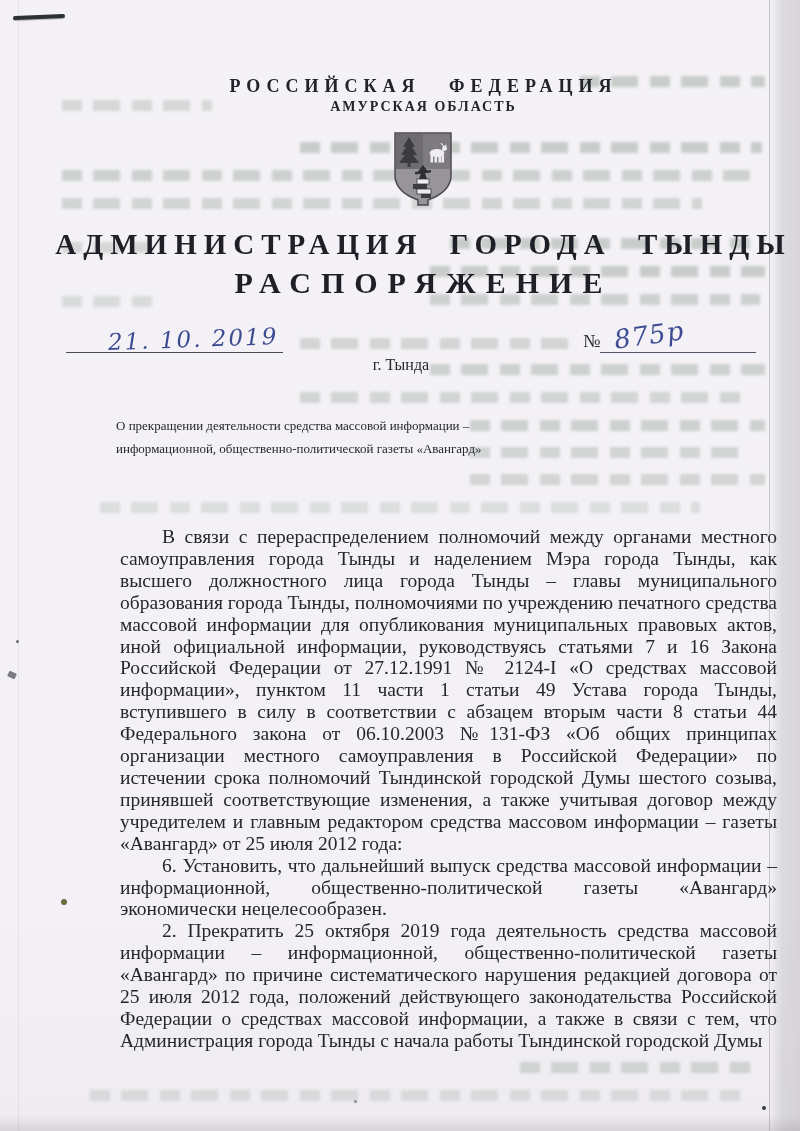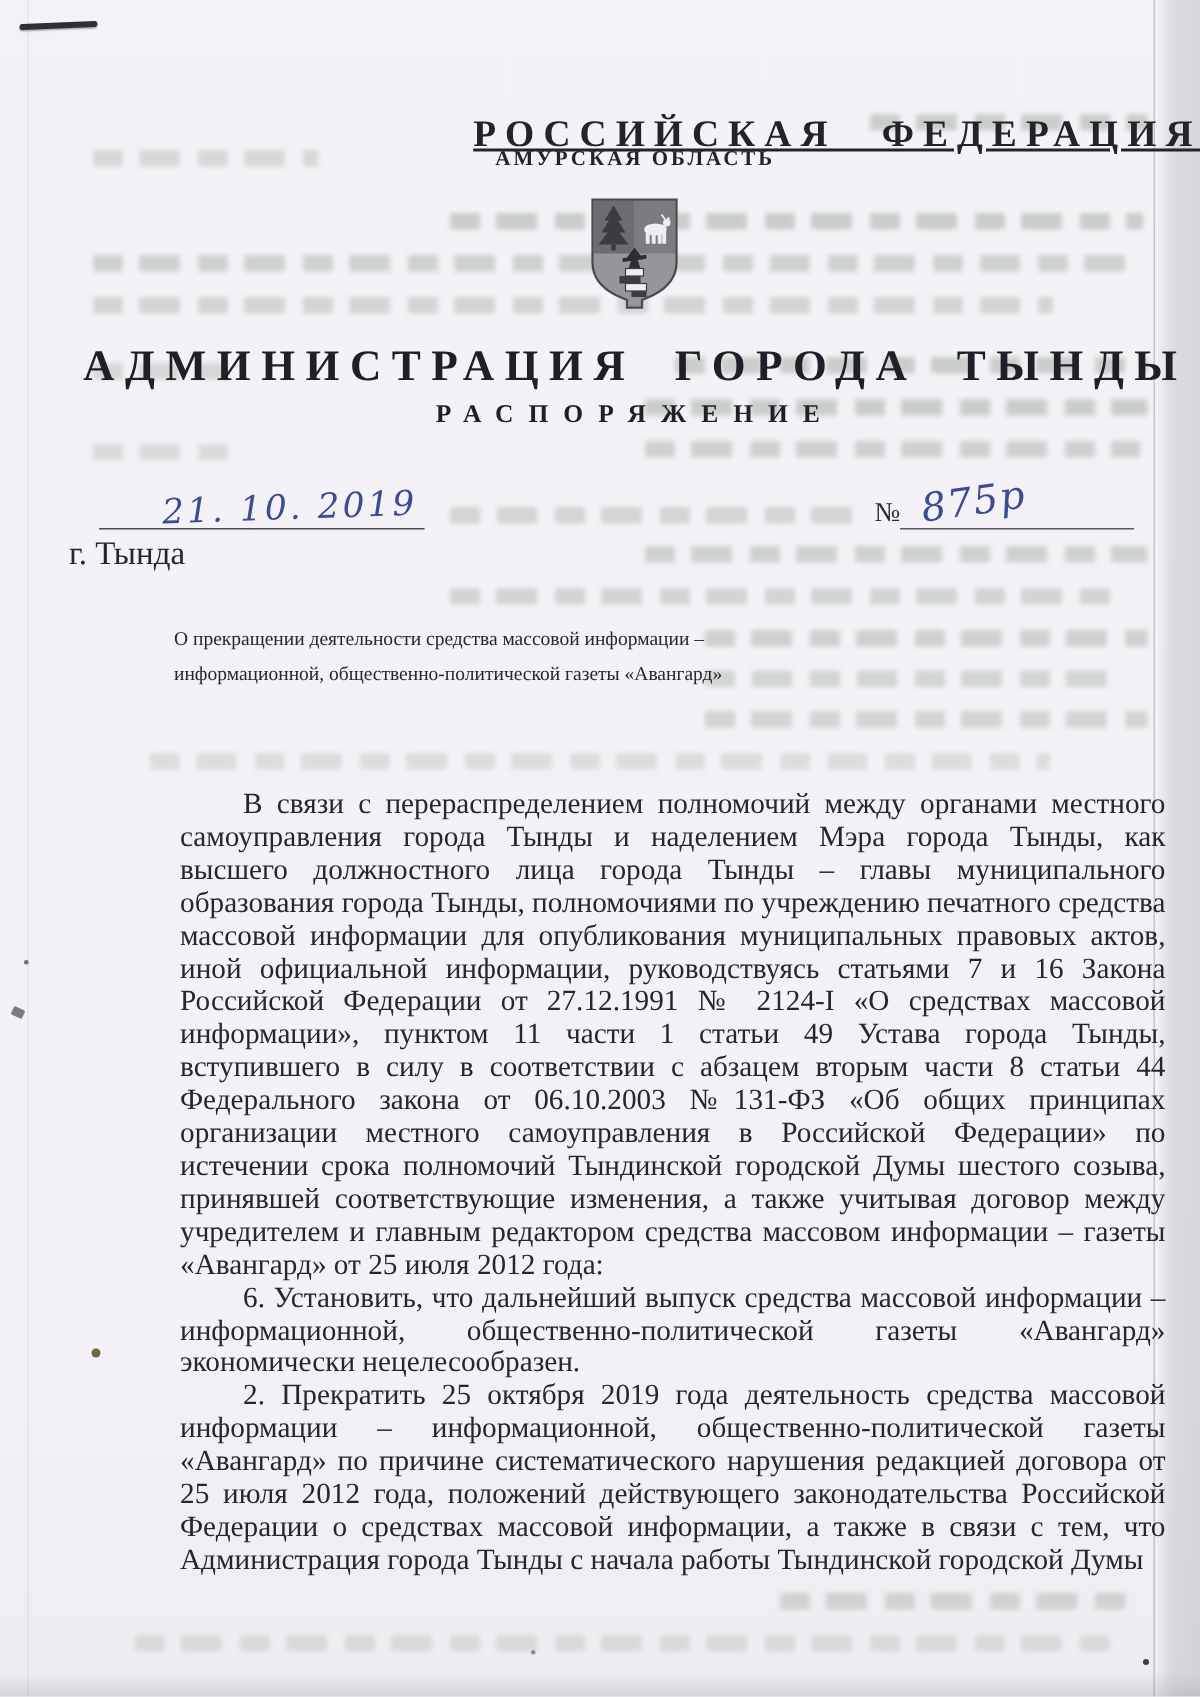--- a/index.html
+++ b/index.html
@@ -41,39 +41,39 @@
     background:repeating-linear-gradient(90deg,
       rgba(148,162,150,.9) 0px, rgba(148,162,150,.9) 20px,
       rgba(148,162,150,0) 20px, rgba(148,162,150,0) 31px,
       rgba(148,162,150,.9) 31px, rgba(148,162,150,.9) 58px,
       rgba(148,162,150,0) 58px, rgba(148,162,150,0) 70px);
     filter:blur(1.6px);
   }
   
   .h-country{
     position:absolute;left:46px;top:76px;width:755px;
-    text-align:right;font-weight:bold;font-size:25px;
-    letter-spacing:6px;word-spacing:18px;color:#23232b;text-decoration:underline;
+    text-align:center;font-weight:bold;font-size:18px;
+    letter-spacing:6px;word-spacing:18px;color:#23232b;
   }
   .h-region{
     position:absolute;left:46px;top:99px;width:755px;
     text-align:center;font-weight:bold;font-size:14px;
     letter-spacing:2px;color:#23232b;
   }
   .emblem{
     position:absolute;left:391px;top:131px;width:64px;height:80px;
   }
   .h-authority{
     position:absolute;left:46px;top:228px;width:755px;
     text-align:center;font-weight:bold;font-size:29px;
     letter-spacing:7px;word-spacing:12px;color:#1f1f27;
   }
   .h-doctype{
     position:absolute;left:46px;top:266px;width:755px;
-    text-align:center;font-weight:bold;font-size:17px;
+    text-align:center;font-weight:bold;font-size:30px;
     letter-spacing:10px;color:#1f1f27;
   }
   
   .hw{
     font-family:"DejaVu Serif", serif;font-style:italic;
     color:#3d4c92;
   }
   .hw-date{
     position:absolute;left:108px;top:326px;font-size:23px;
     transform:rotate(-2deg);letter-spacing:2px;
@@ -88,21 +88,21 @@
   .hw-number{
     position:absolute;left:614px;top:320px;font-size:26px;
     transform:rotate(-8deg);letter-spacing:1px;
   }
   .line-number{
     position:absolute;left:600px;top:352px;width:156px;height:1px;
     background:#55556a;
   }
   .city{
     position:absolute;left:46px;top:356px;width:710px;
-    text-align:left;font-size:22px;color:#26262e;
+    text-align:center;font-size:16px;color:#26262e;
   }
   
   .subject{
     position:absolute;left:116px;top:415px;width:408px;
     font-size:13px;line-height:22.5px;color:#26262e;
     text-align:left;
   }
   
   .body-text{
     position:absolute;left:100px;top:526px;width:657px;

